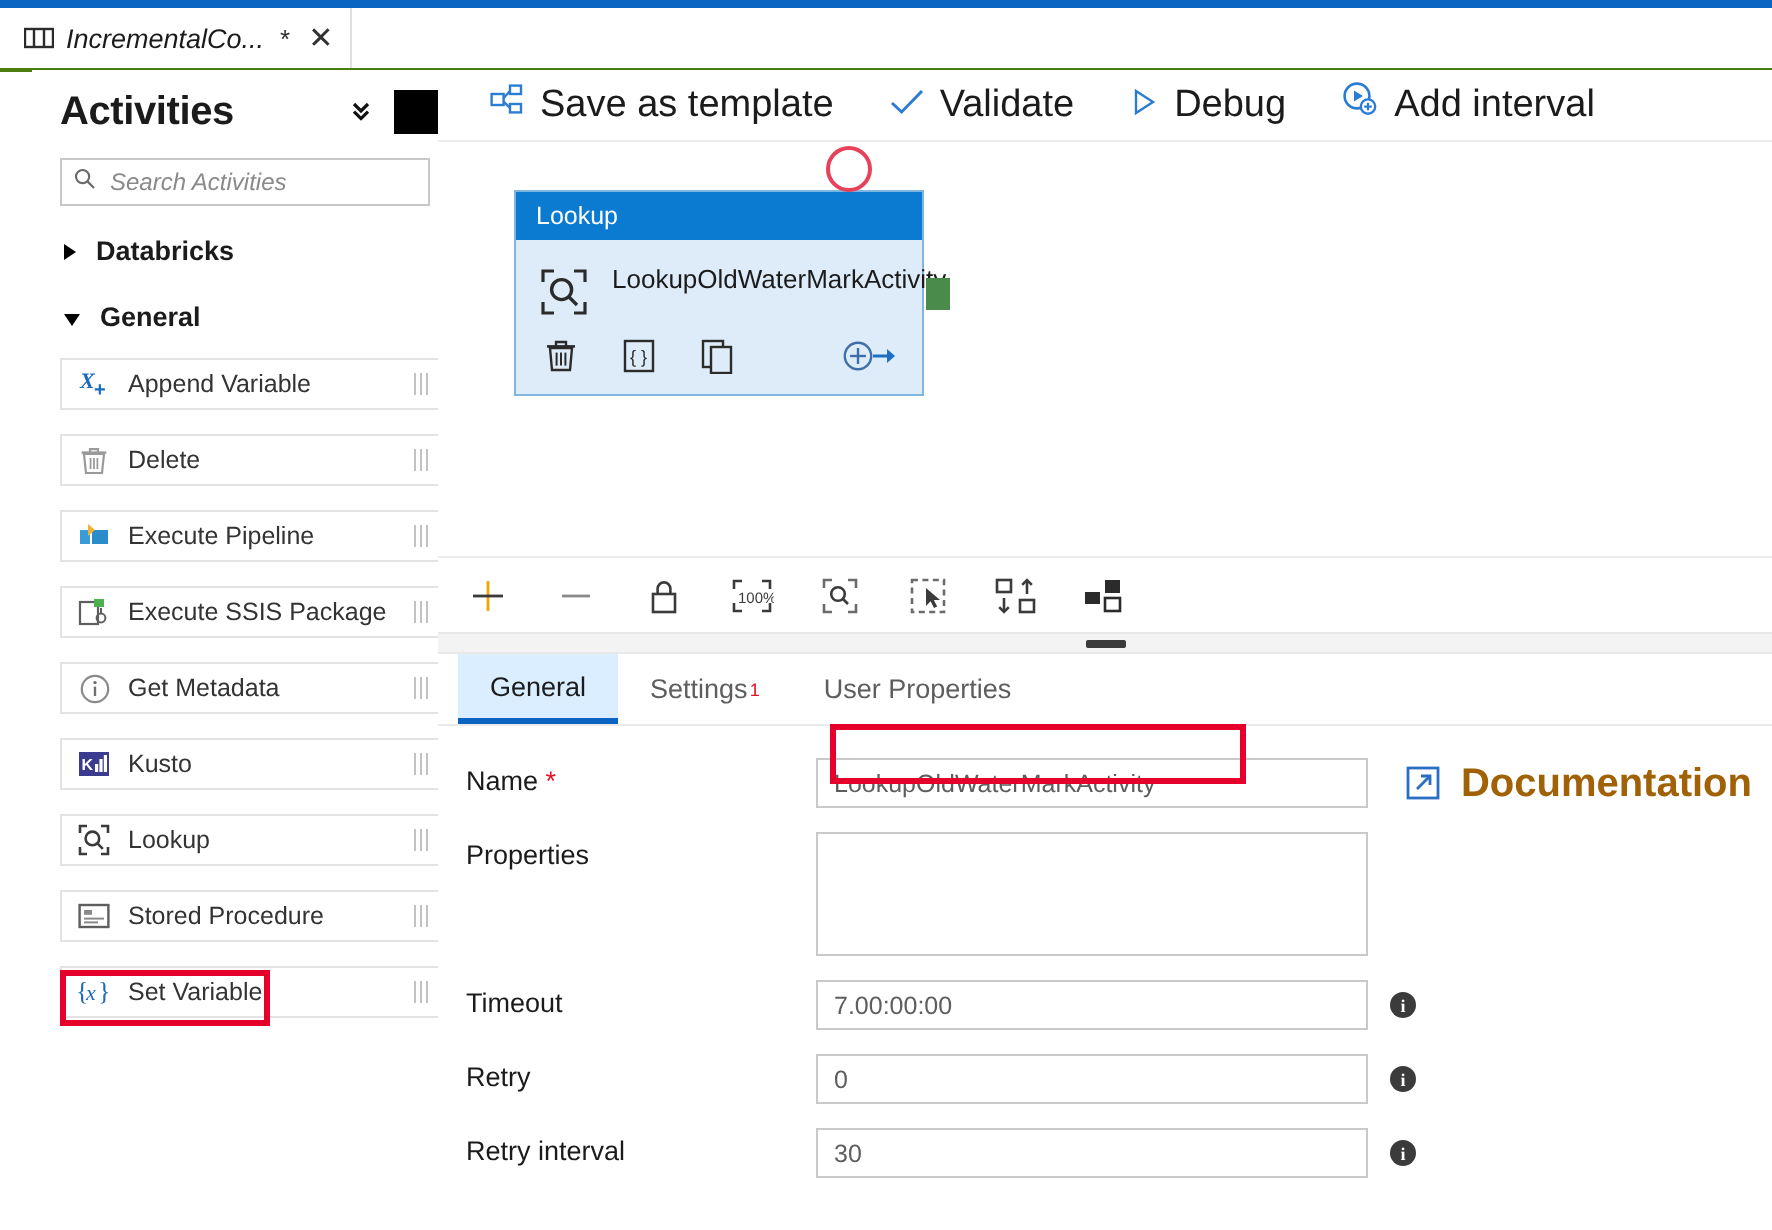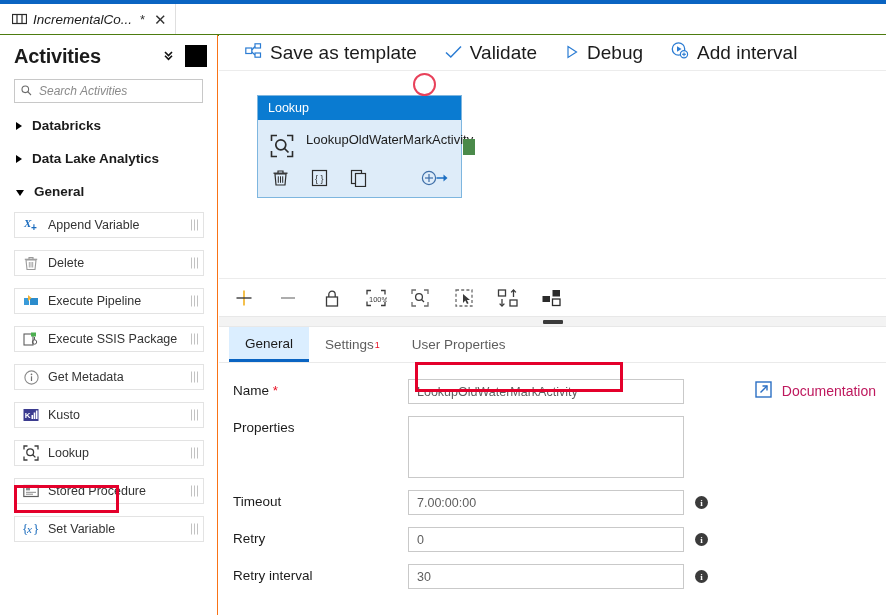--- a/index.html
+++ b/index.html
@@ -65,24 +65,24 @@
     font-size: 15px;
     line-height: 1;
     margin-left: 3px;
     cursor: pointer;
   }
   .tab-icon { display: inline-flex; align-items: center; }
 
   
   .sidebar {
     position: absolute;
-    left: 0; top: 35px;
+    left: 16px; top: 35px;
     width: 218px; height: 580px;
     background: #ffffff;
-    border-right: 1px solid #f97316;
+    border-right: 5px solid #f97316;
     box-sizing: border-box;
     overflow: hidden;
   }
   .sb-head {
     display: flex;
     align-items: center;
     height: 42px;
     padding: 0 10px 0 14px;
   }
   .sb-title {
@@ -385,23 +385,23 @@
   }
   .doclink {
     position: absolute;
     right: 10px; top: 18px;
     display: flex;
     align-items: center;
     gap: 10px;
     cursor: pointer;
   }
   .doclink .dl-text {
-    font-size: 14px;
-    font-weight: normal;
-    color: #be185d;
+    font-size: 20px;
+    font-weight: bold;
+    color: #a16207;
   }
 </style>
 </head>
 <body>
 
 <div id="app">
 
   <div class="topbar"></div>
 
   <div class="tabstrip">
@@ -439,24 +439,20 @@
           <line x1="6.7" y1="6.7" x2="10" y2="10" stroke="#6b6b6b" stroke-width="1.1"></line>
         </svg>
       </span>
       <input type="text" placeholder="Search Activities" style="">
     </div>
 
     <div style="margin-top:6px;">
       <div class="sb-group">
         <span class="caret-right"></span>
         <span>Databricks</span>
-      </div>
-      <div class="sb-group">
-        <span class="caret-right"></span>
-        <span>Data Lake Analytics</span>
       </div>
       <div class="sb-group">
         <span class="caret-down"></span>
         <span>General</span>
       </div>
     </div>
 
     <div style="margin-top:4px;">
 
       <div class="sb-item">

